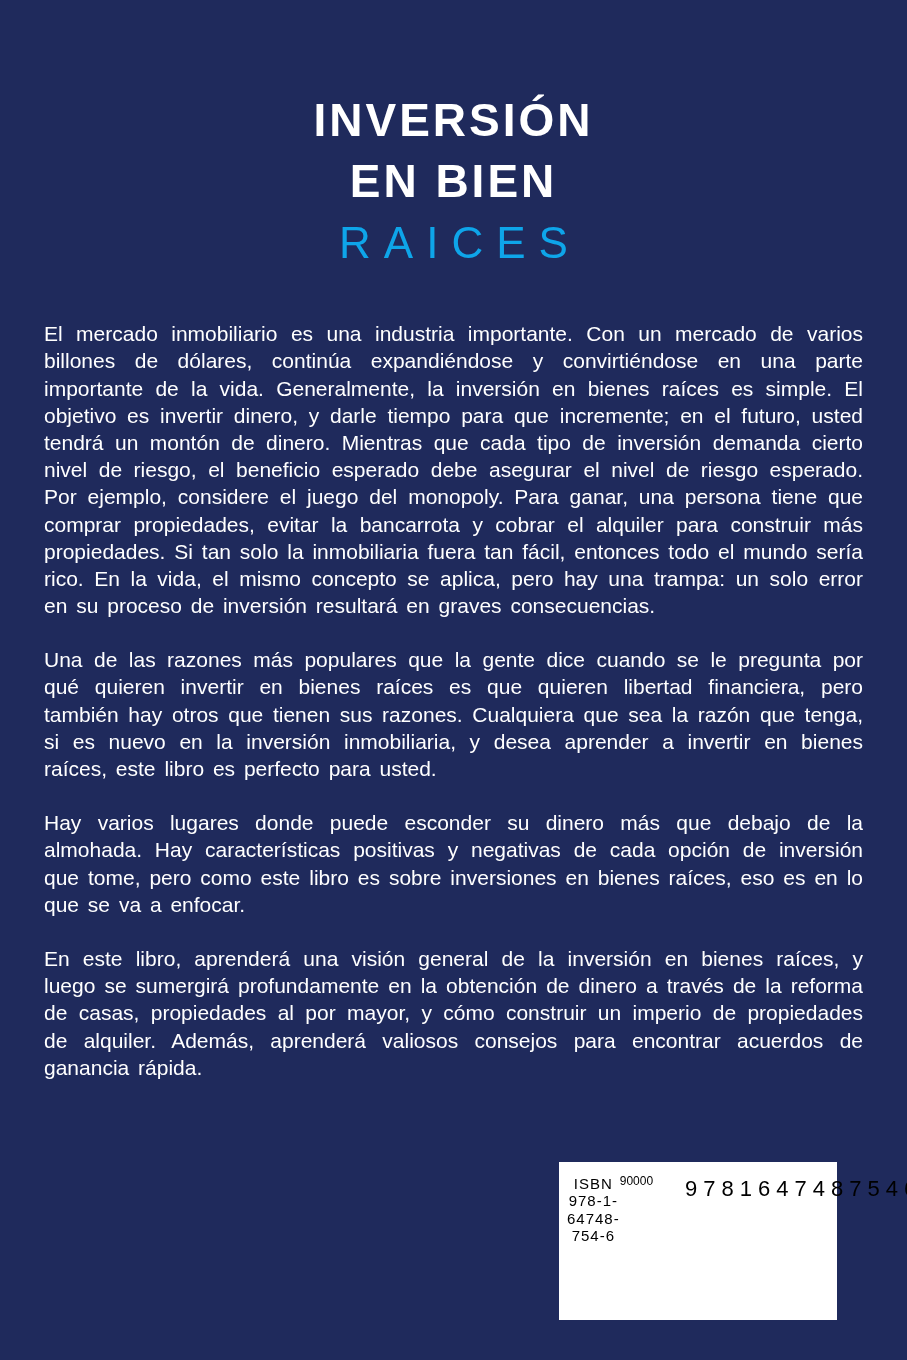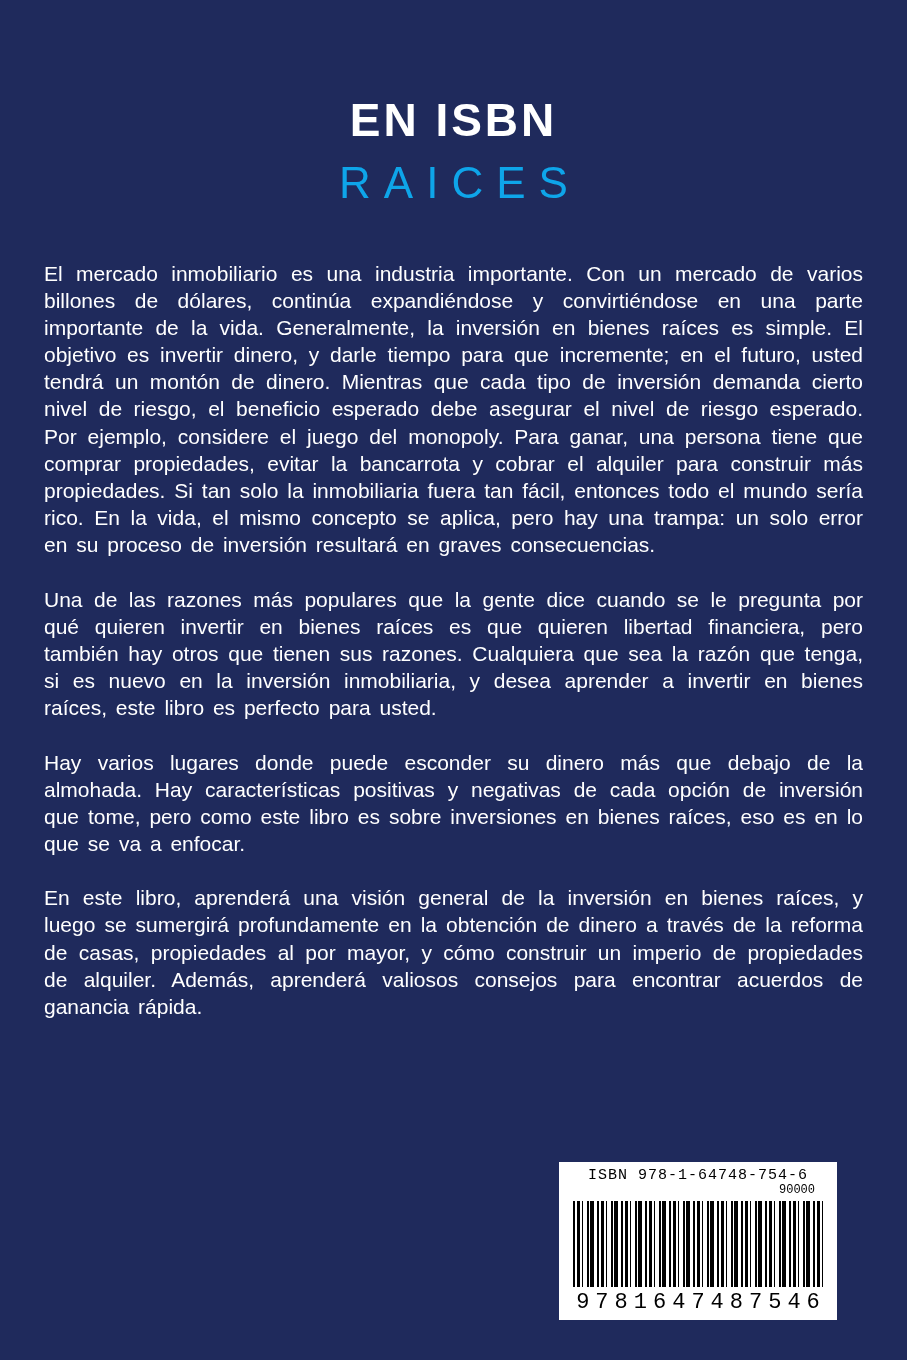--- a/index.html
+++ b/index.html
@@ -48,24 +48,24 @@
     margin: 0 0 27px 0;
   }
   .barcode-box {
     position: absolute;
     right: 70px;
     bottom: 40px;
     width: 278px;
     height: 158px;
     background: #ffffff;
     box-sizing: border-box;
-    padding: 5px 8px 4px 8px;
+    padding: 13px 8px 4px 8px;
     display: flex;
-    flex-direction: column;
-    font-family: Liberation Mono, monospace;
+    flex-direction: row;
+    font-family: Liberation Sans, sans-serif;
     color: #000000;
   }
   .isbn-line {
     font-size: 15px;
     text-align: center;
     letter-spacing: 1px;
     line-height: 1.15;
   }
   .price-line {
     font-size: 12px;
@@ -98,21 +98,22 @@
     line-height: 1.2;
     padding-top: 1px;
   }
 </style>
 </head>
 <body>
 
 <div class="cover">
 
   <div class="title-block">
-    <div class="title-line">EN ISBN</div>
+    <div class="title-line">INVERSIÓN</div>
+    <div class="title-line">EN BIEN</div>
     <div class="title-accent">RAICES</div>
   </div>
 
   <div class="body-text">
     <p>El mercado inmobiliario es una industria importante. Con un mercado de varios billones de dólares, continúa expandiéndose y convirtiéndose en una parte importante de la vida. Generalmente, la inversión en bienes raíces es simple. El objetivo es invertir dinero, y darle tiempo para que incremente; en el futuro, usted tendrá un montón de dinero. Mientras que cada tipo de inversión demanda cierto nivel de riesgo, el beneficio esperado debe asegurar el nivel de riesgo esperado. Por ejemplo, considere el juego del monopoly. Para ganar, una persona tiene que comprar propiedades, evitar la bancarrota y cobrar el alquiler para construir más propiedades. Si tan solo la inmobiliaria fuera tan fácil, entonces todo el mundo sería rico. En la vida, el mismo concepto se aplica, pero hay una trampa: un solo error en su proceso de inversión resultará en graves consecuencias.</p>
     <p>Una de las razones más populares que la gente dice cuando se le pregunta por qué quieren invertir en bienes raíces es que quieren libertad financiera, pero también hay otros que tienen sus razones. Cualquiera que sea la razón que tenga, si es nuevo en la inversión inmobiliaria, y desea aprender a invertir en bienes raíces, este libro es perfecto para usted.</p>
     <p>Hay varios lugares donde puede esconder su dinero más que debajo de la almohada. Hay características positivas y negativas de cada opción de inversión que tome, pero como este libro es sobre inversiones en bienes raíces, eso es en lo que se va a enfocar.</p>
     <p>En este libro, aprenderá una visión general de la inversión en bienes raíces, y luego se sumergirá profundamente en la obtención de dinero a través de la reforma de casas, propiedades al por mayor, y cómo construir un imperio de propiedades de alquiler. Además, aprenderá valiosos consejos para encontrar acuerdos de ganancia rápida.</p>
   </div>
 

